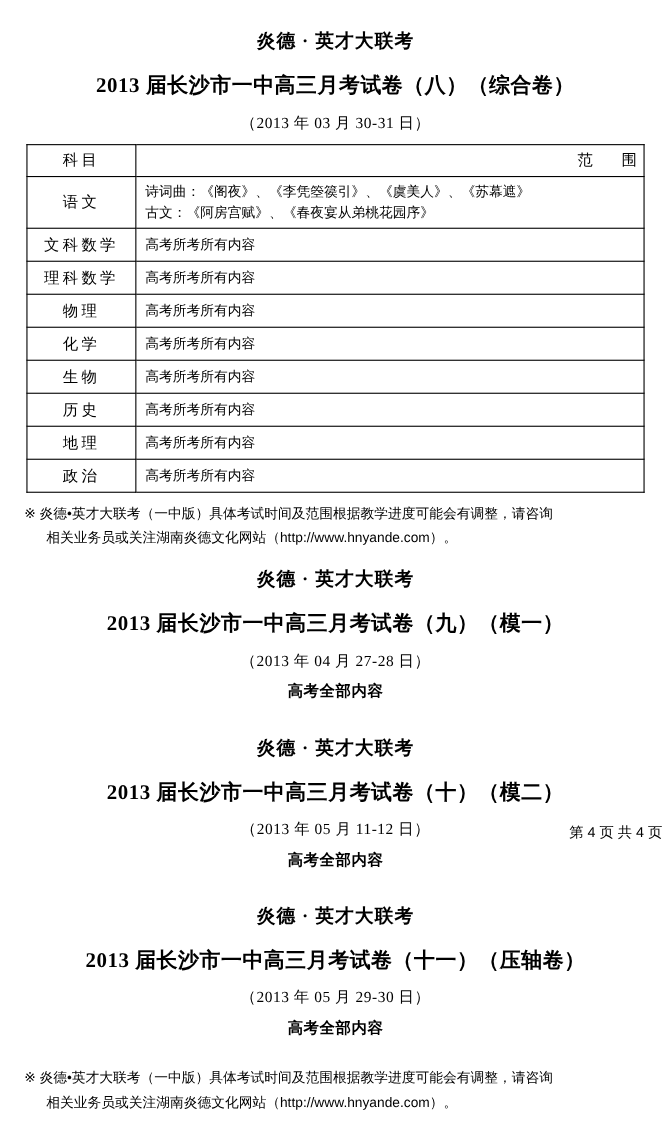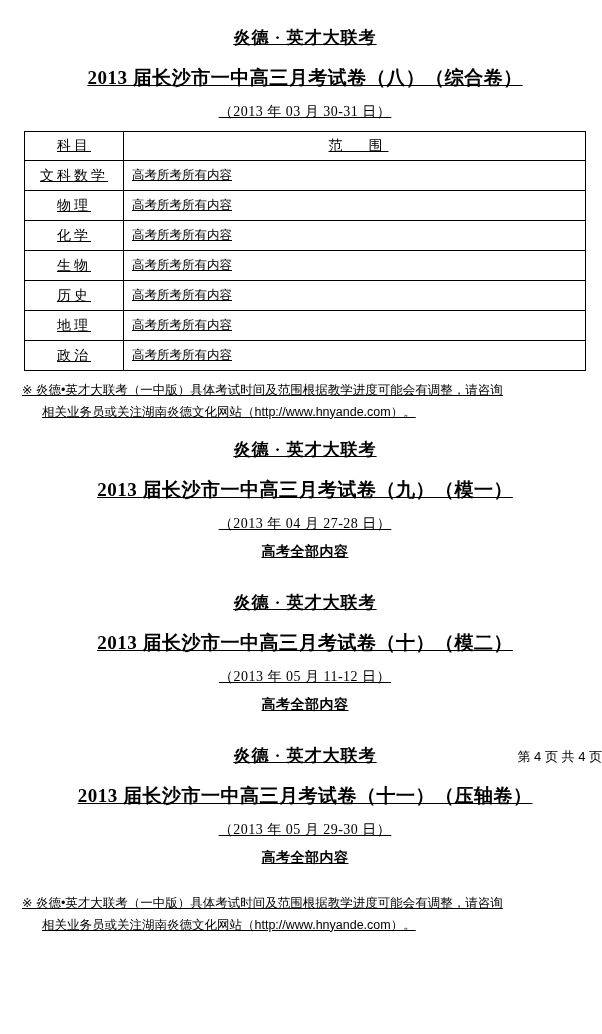--- a/index.html
+++ b/index.html
@@ -14,21 +14,20 @@
     color: #000000;
     position: relative;
     overflow: hidden;
   }
   .page {
     width: 602px;
     height: 778px;
     box-sizing: border-box;
     padding: 26px 12px 10px 20px;
     position: relative;
-    text-decoration: underline;
   }
   .brand {
     text-align: center;
     font-size: 17px;
     font-weight: bold;
     letter-spacing: 1px;
     margin: 0 0 8px 0;
     font-family: "Liberation Serif", "DejaVu Serif", serif;
   }
   .exam-title {
@@ -76,21 +75,21 @@
     height: 29px;
   }
   .hdr-subject {
     text-align: center;
     font-size: 14px;
     letter-spacing: 3px;
     height: 28px;
     margin-top: 44px;
   }
   .hdr-range {
-    text-align: center;
+    text-align: right;
     font-size: 14px;
     letter-spacing: 6px;
     height: 28px;
   }
   .row-tall .col-subject,
   .row-tall .col-range {
     height: 46px;
   }
   .range-lines {
     line-height: 1.55;
@@ -136,22 +135,35 @@
     <div class="brand">炎德 · 英才大联考</div>
     <div class="exam-title">2013 届长沙市一中高三月考试卷（八）（综合卷）</div>
     <div class="exam-date">（2013 年 03 月 30-31 日）</div>
 
     <table class="scope-table">
       <tbody>
         <tr>
           <td class="col-subject hdr-subject">科目</td>
           <td class="col-range hdr-range">范　围</td>
         </tr>
+        <tr class="row-tall">
+          <td class="col-subject">语文</td>
+          <td class="col-range">
+            <div class="range-lines">
+              <div>诗词曲：《阁夜》、《李凭箜篌引》、《虞美人》、《苏幕遮》</div>
+              <div>古文：《阿房宫赋》、《春夜宴从弟桃花园序》</div>
+            </div>
+          </td>
+        </tr>
         <tr>
           <td class="col-subject">文科数学</td>
+          <td class="col-range">高考所考所有内容</td>
+        </tr>
+        <tr>
+          <td class="col-subject">理科数学</td>
           <td class="col-range">高考所考所有内容</td>
         </tr>
         <tr>
           <td class="col-subject">物理</td>
           <td class="col-range">高考所考所有内容</td>
         </tr>
         <tr>
           <td class="col-subject">化学</td>
           <td class="col-range">高考所考所有内容</td>
         </tr>

